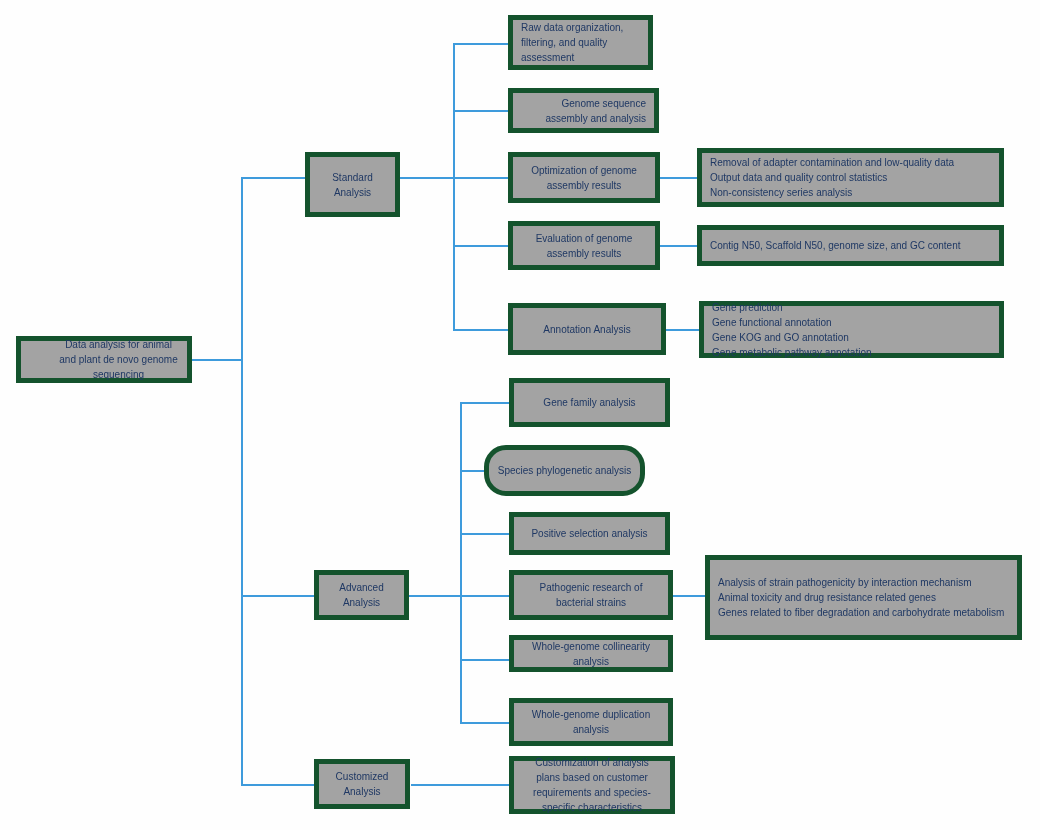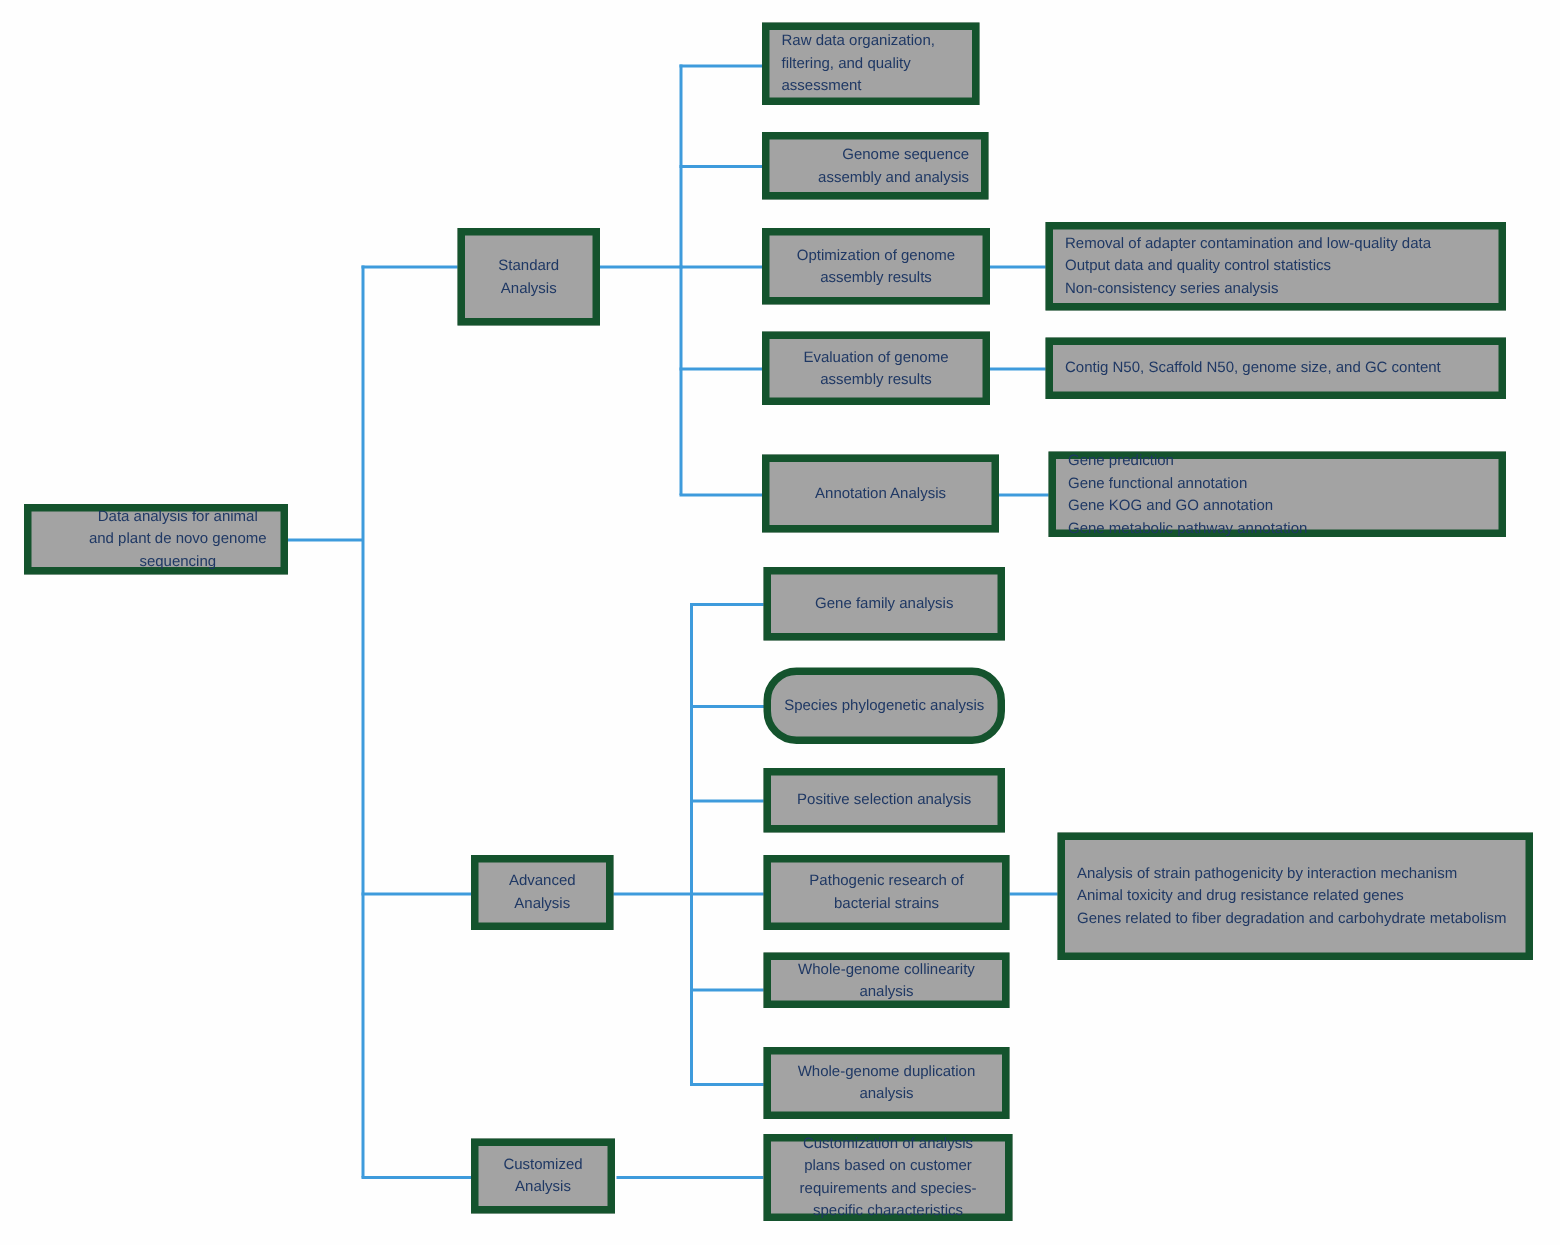--- a/index.html
+++ b/index.html
@@ -128,21 +128,21 @@
   </div>
 
   <div class="node" style="left:314px; top:570px; width:95px; height:50px;">
     <span>Advanced Analysis</span>
   </div>
 
   <div class="node" style="left:509px; top:378px; width:161px; height:49px;">
     <span>Gene family analysis</span>
   </div>
 
-  <div class="node" style="left:509px; top:445px; width:161px; height:51px;border-radius:22px;">
+  <div class="node" style="left:484px; top:445px; width:161px; height:51px;border-radius:22px;">
     <span>Species phylogenetic analysis</span>
   </div>
 
   <div class="node" style="left:509px; top:570px; width:164px; height:50px;">
     <span>Pathogenic research of bacterial strains</span>
   </div>
 
   <div class="node" style="left:509px; top:512px; width:161px; height:43px;">
     <span>Positive selection analysis</span>
   </div>

